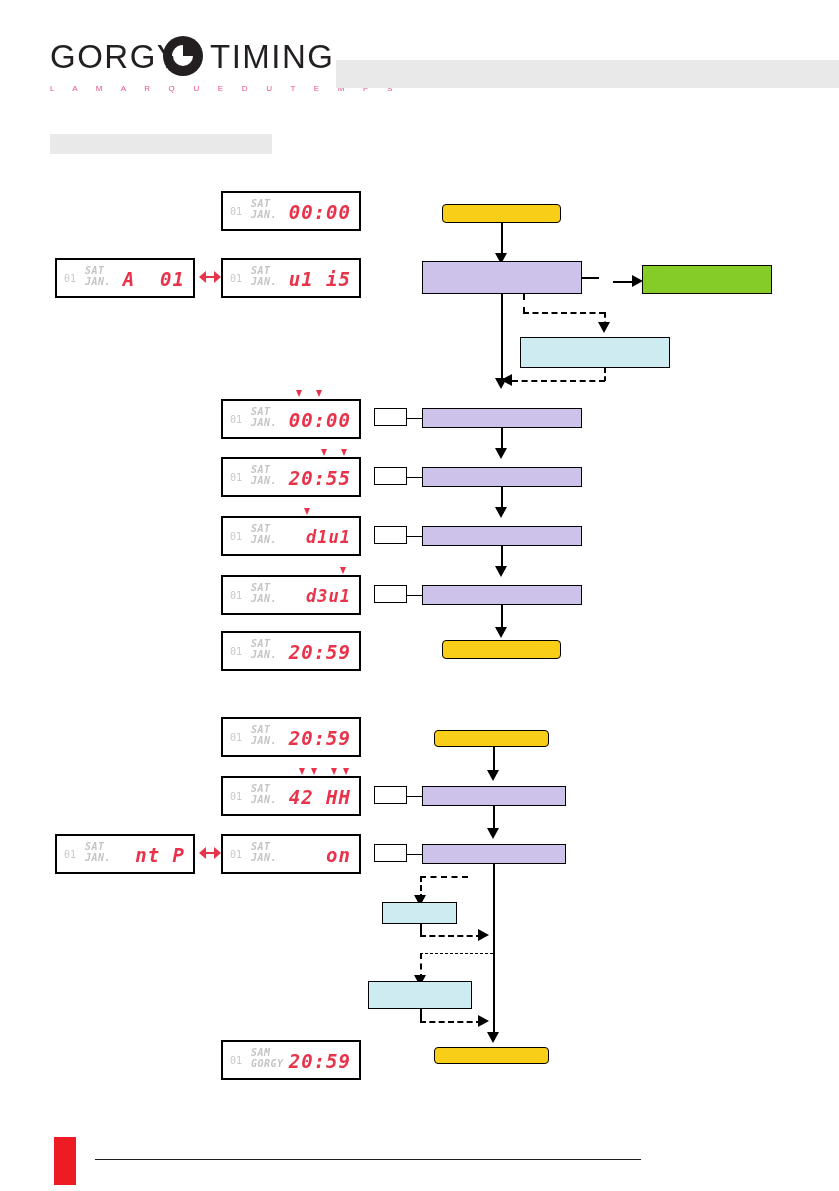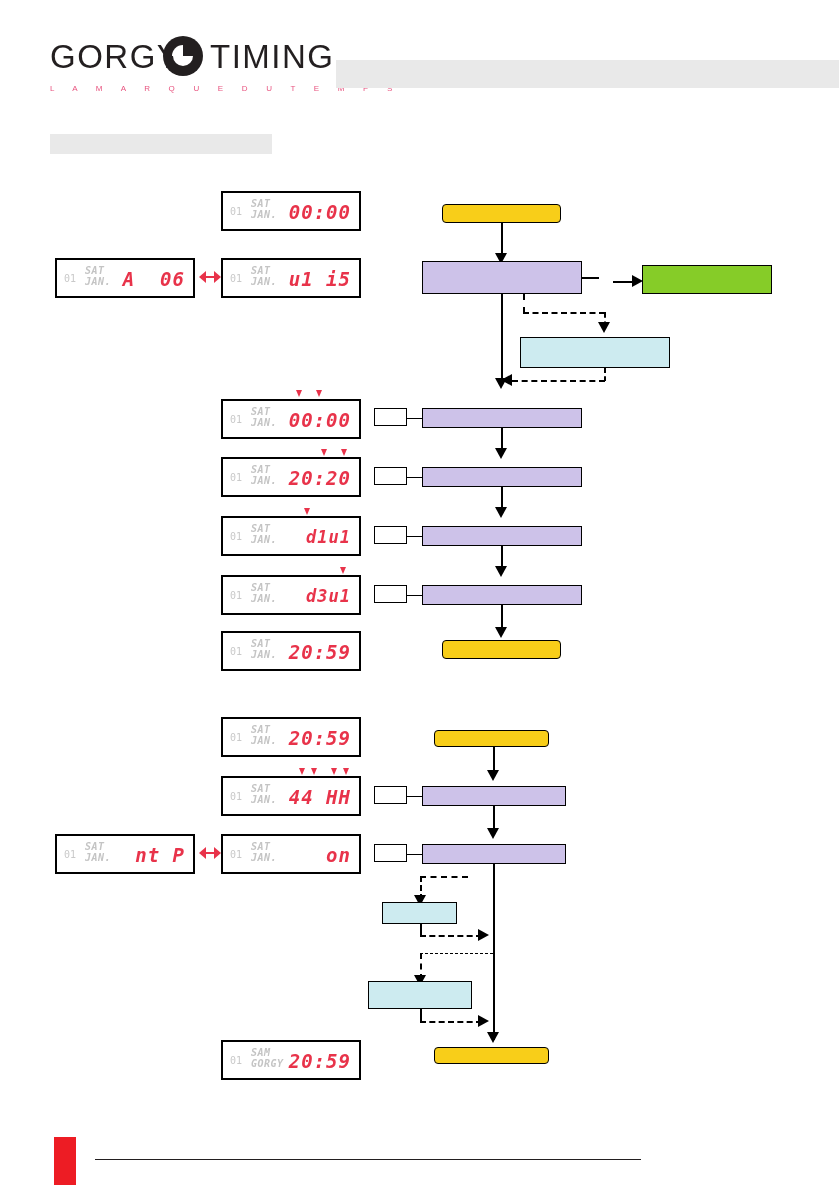--- a/index.html
+++ b/index.html
@@ -304,21 +304,21 @@
     </span>
     <span class="seg-main">00:00</span>
   </div>
 
   <div class="lcd" style="left:55px; top:258px;">
     <span class="seg-num">01</span>
     <span class="seg-daymon">
       <span class="dow">SAT</span>
       <span class="mon">JAN.</span>
     </span>
-    <span class="seg-main">A  06</span>
+    <span class="seg-main">A  01</span>
   </div>
   <div class="alt-arrow" style="left:199px; top:271px;">
     <span class="tipL"></span>
       <span class="shaft"></span>
       <span class="tipR"></span>
   </div>
   <div class="lcd" style="left:221px; top:258px;">
     <span class="seg-num">01</span>
     <span class="seg-daymon">
       <span class="dow">SAT</span>
@@ -343,21 +343,21 @@
   <div class="markers" style="left:321px; top:449px;">
     <span class="marker" style="left:0px;"></span>
     <span class="marker" style="left:20px;"></span>
   </div>
   <div class="lcd" style="left:221px; top:457px;">
     <span class="seg-num">01</span>
     <span class="seg-daymon">
       <span class="dow">SAT</span>
       <span class="mon">JAN.</span>
     </span>
-    <span class="seg-main">20:20</span>
+    <span class="seg-main">20:55</span>
   </div>
 
   <div class="markers" style="left:304px; top:508px;">
     <span class="marker" style="left:0px;"></span>
   </div>
   <div class="lcd wide-main" style="left:221px; top:516px;">
     <span class="seg-num">01</span>
     <span class="seg-daymon">
       <span class="dow">SAT</span>
       <span class="mon">JAN.</span>
@@ -400,21 +400,21 @@
     <span class="marker" style="left:12px;"></span>
     <span class="marker" style="left:32px;"></span>
     <span class="marker" style="left:44px;"></span>
   </div>
   <div class="lcd" style="left:221px; top:776px;">
     <span class="seg-num">01</span>
     <span class="seg-daymon">
       <span class="dow">SAT</span>
       <span class="mon">JAN.</span>
     </span>
-    <span class="seg-main">44 HH</span>
+    <span class="seg-main">42 HH</span>
   </div>
 
   <div class="lcd" style="left:55px; top:834px;">
     <span class="seg-num">01</span>
     <span class="seg-daymon">
       <span class="dow">SAT</span>
       <span class="mon">JAN.</span>
     </span>
     <span class="seg-main">nt P</span>
   </div>

